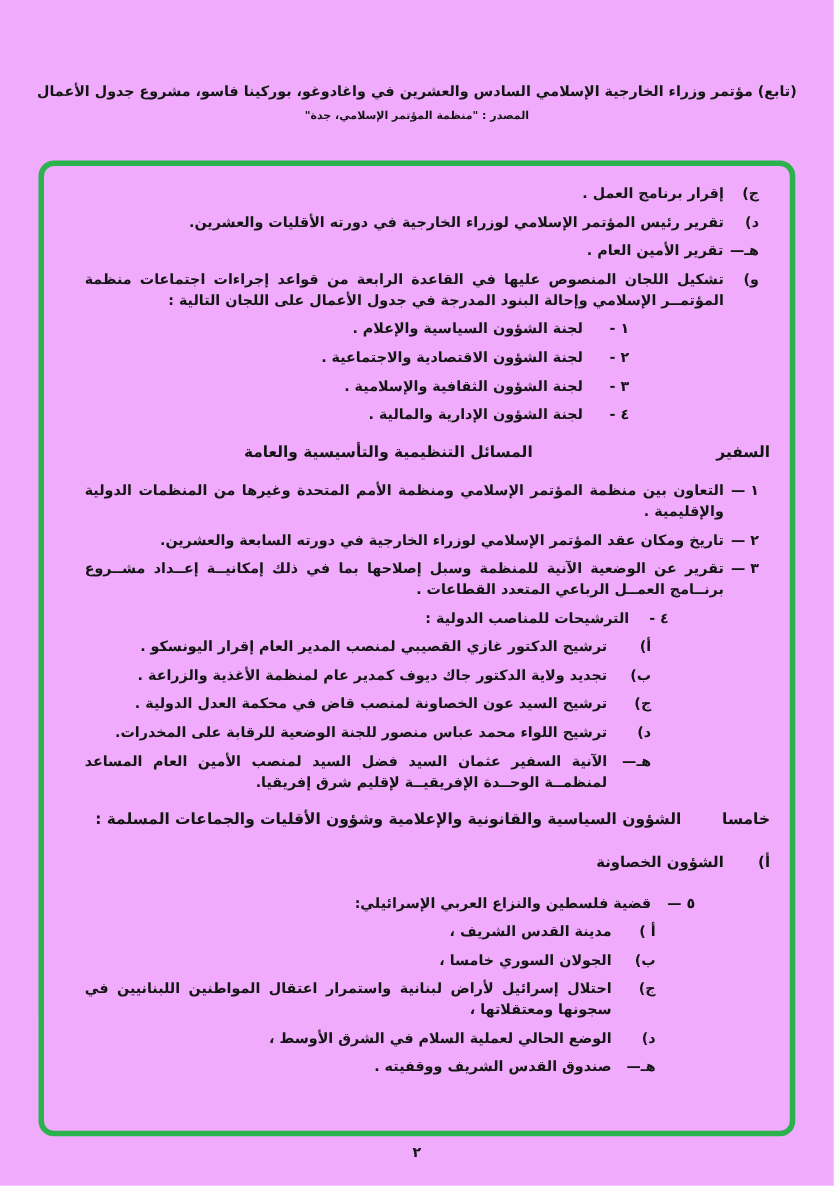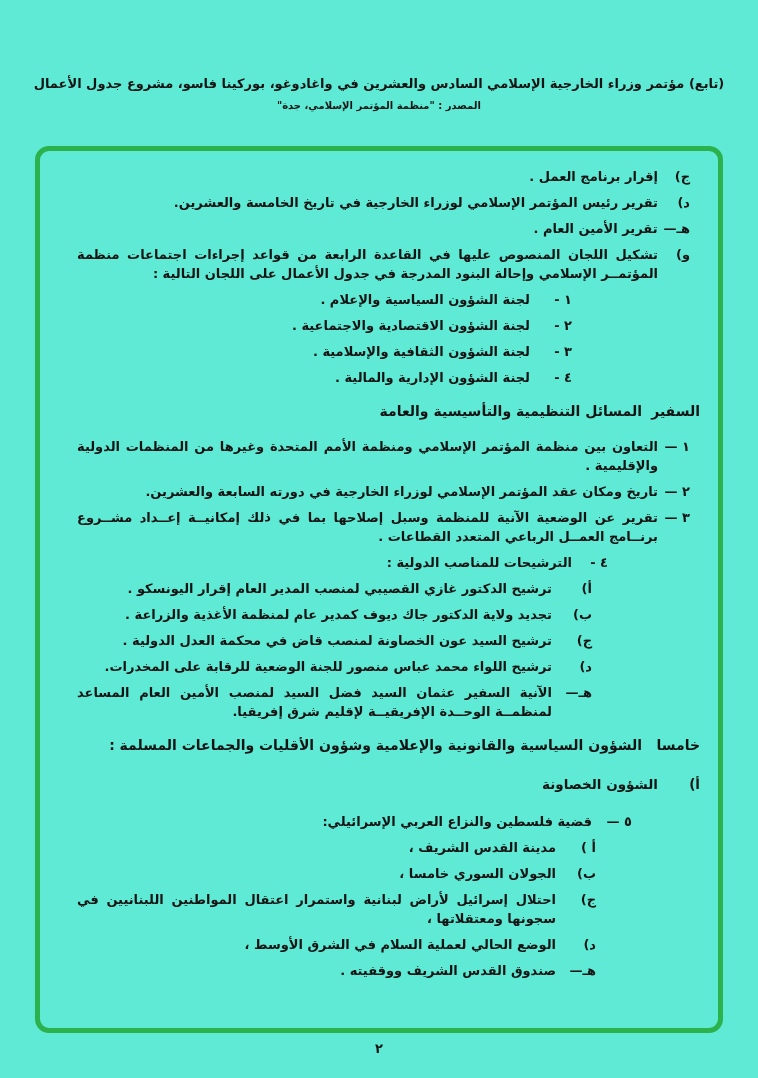--- a/index.html
+++ b/index.html
@@ -5,21 +5,21 @@
   html, body { margin: 0; padding: 0; }
   body {
     width: 758px; height: 1078px;
     background: #ffffff;
     font-family: "DejaVu Sans", sans-serif;
     color: #141414;
   }
   .page {
     position: relative;
     width: 758px; height: 1078px;
-    background: #5eead4;
+    background: #f0abfc;
     direction: rtl;
     overflow: hidden;
   }
   .doc-header { position: absolute; top: 76px; left: 0; right: 0; text-align: center; }
   .doc-title  { font-size: 13px; font-weight: 700; }
   .doc-source { font-size: 10px; font-weight: 700; margin-top: 9px; }
 
   .green-box {
     position: absolute;
     top: 146px; right: 35px;
@@ -52,21 +52,21 @@
 
   .mt4 { margin-top: 4px; }
   .mt6 { margin-top: 6px; }
 
   .section-head {
     display: flex; align-items: flex-start;
     font-size: 14px; font-weight: 900; line-height: 20px;
     margin: 14px -10px 16px 0;
   }
   .section-head .sec-label { flex: 0 0 auto; min-width: 58px; }
-  .section-head .sec-title { flex: 1 1 auto; }
+  .section-head .sec-title { flex: 1 1 auto; text-align: center; }
   .section-head.five { margin-bottom: 20px; }
 
   .subsection-head {
     display: flex; align-items: flex-start;
     font-size: 13.5px; font-weight: 900; line-height: 19px;
     margin: 0 -10px 18px 0;
   }
   .subsection-head .marker { flex: 0 0 auto; min-width: 42px; }
 
   .page-number {
@@ -87,21 +87,21 @@
   </div>
 
   <div class="green-box" style="border-color: rgb(43, 178, 76);">
 
     <div class="row">
       <span class="marker">ج)</span>
       <span class="text">إقرار برنامج العمل .</span>
     </div>
     <div class="row">
       <span class="marker">د)</span>
-      <span class="text">تقرير رئيس المؤتمر الإسلامي لوزراء الخارجية في تاريخ الخامسة والعشرين.</span>
+      <span class="text">تقرير رئيس المؤتمر الإسلامي لوزراء الخارجية في دورته الأقليات والعشرين.</span>
     </div>
     <div class="row">
       <span class="marker">هـ—</span>
       <span class="text">تقرير الأمين العام .</span>
     </div>
     <div class="row">
       <span class="marker">و)</span>
       <span class="text">تشكيل اللجان المنصوص عليها في القاعدة الرابعة من قواعد إجراءات اجتماعات منظمة المؤتمــر الإسلامي وإحالة البنود المدرجة في جدول الأعمال على اللجان التالية :</span>
     </div>
 

